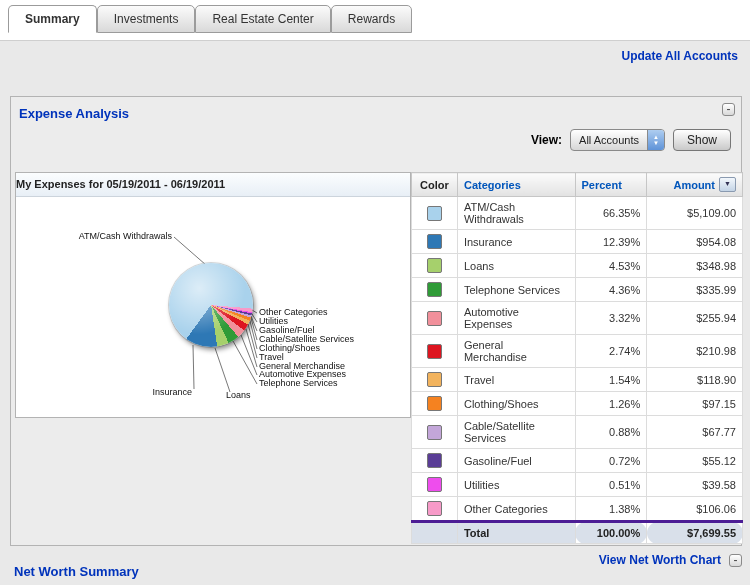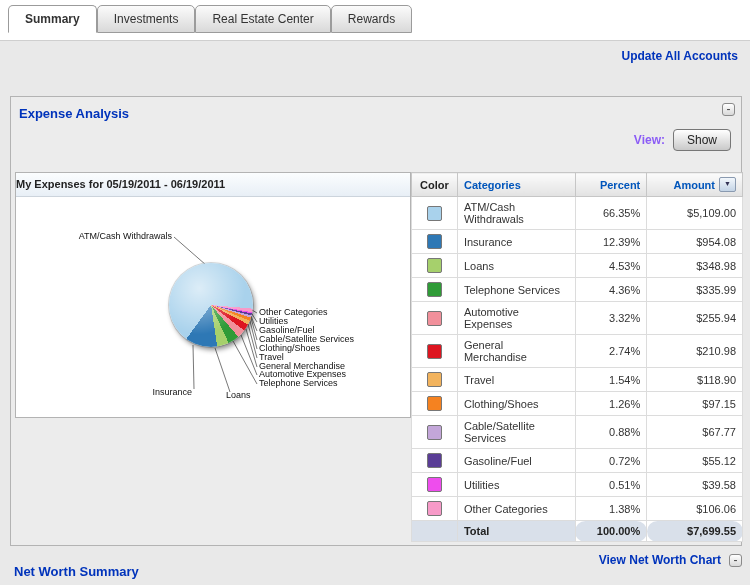--- a/index.html
+++ b/index.html
@@ -31,21 +31,21 @@
   }
   .panel-title{position:absolute;top:9px;left:8px;font-size:13px;font-weight:bold;color:var(--link,#0033bb);}
   .minus-btn{
     width:13px;height:13px;box-sizing:border-box;border:1px solid #8a8a8a;
     background:linear-gradient(#ffffff,#d9d9d9);border-radius:3px;
     font-size:12px;line-height:10px;text-align:center;color:#444;cursor:pointer;
   }
   .panel-collapse{position:absolute;top:6px;right:6px;}
   
   .view-row{position:absolute;top:32px;right:10px;display:flex;align-items:center;gap:8px;}
-  .view-label{font-size:12px;font-weight:bold;color:#8b5cf6;}
+  .view-label{font-size:12px;font-weight:bold;color:#000000;}
   .selectbox{display:flex;align-items:center;height:20px;border:1px solid #8a8a8a;border-radius:4px;
     background:linear-gradient(#ffffff,#d6d6d6);cursor:pointer;}
   .select-value{padding:0 8px;font-size:11px;color:#222;}
   .select-stepper{width:16px;height:20px;display:flex;flex-direction:column;align-items:center;justify-content:center;
     background:linear-gradient(#aecdf0,#5f93d8);border-left:1px solid #8a8a8a;border-radius:0 3px 3px 0;
     color:#fff;font-size:6px;line-height:6px;}
   .show-btn{height:22px;padding:0 13px;border:1px solid #777;border-radius:4px;
     background:linear-gradient(#ffffff,#c9c9c9);font-size:12px;color:#222;font-family:inherit;cursor:pointer;}
   
   .chartbox{position:absolute;left:4px;top:75px;width:396px;height:246px;box-sizing:border-box;
@@ -59,26 +59,26 @@
   .pie::after{content:"";position:absolute;inset:0;border-radius:50%;
     background:radial-gradient(circle at 36% 30%, rgba(255,255,255,.6), rgba(255,255,255,0) 58%);}
   .pie-label{position:absolute;font-size:9px;color:#111;white-space:nowrap;}
   
   .etable{position:absolute;left:400px;top:75px;width:332px;border-collapse:collapse;
     background:#fff;font-size:11px;border:1px solid #b3b3b3;}
   .etable th,.etable td{border:1px solid #dcdcdc;padding:4px 6px;vertical-align:middle;box-sizing:border-box;}
   .etable thead th{background:linear-gradient(#fbfbfb,#e2e2e2);border-color:#c6c6c6;font-weight:bold;font-size:11px;}
   th.c-color{color:#222;text-align:center;width:46px;}
   th.c-cat{color:var(--blue,#0055bb);text-align:left;width:118px;}
-  th.c-pct{color:var(--blue,#0055bb);text-align:right;width:72px;}
+  th.c-pct{color:var(--blue,#0055bb);text-align:left;width:72px;}
   th.c-amt{color:var(--blue,#0055bb);text-align:right;width:96px;}
   td.c-color{text-align:center;}
   td.c-pct,td.c-amt{text-align:right;border-radius:15px;}
   .swatch{display:inline-block;width:13px;height:13px;border:1px solid #777;border-radius:2px;vertical-align:middle;}
-  tr.total td{background:var(--total_bg,#d9e0ea);font-weight:bold;border-top:1px solid #4c1d95;color:#222;}
+  tr.total td{background:var(--total_bg,#d9e0ea);font-weight:bold;border-top:3px solid #4c1d95;color:#222;}
   .amt-head{display:flex;align-items:center;justify-content:flex-end;gap:4px;}
   .sort-icon{display:inline-block;width:15px;height:13px;border:1px solid #8a9ab0;border-radius:2px;
     background:linear-gradient(#f2f7fc,#c4d4e6);font-size:7px;line-height:12px;text-align:center;color:#335;cursor:pointer;}
   
   .networth{position:absolute;left:0;top:505px;width:750px;height:40px;}
   .nw-title{position:absolute;left:14px;top:18px;font-size:13px;font-weight:bold;color:var(--link,#0033bb);}
   .nw-right{position:absolute;right:8px;top:7px;display:flex;align-items:center;gap:8px;}
 </style>
 </head>
 <body style="--link: #0033bb; --blue: #0055bb; --total_bg: #d9e0ea;">
@@ -95,20 +95,27 @@
   <div class="update-row">
     <a class="bluelink">Update All Accounts</a>
   </div>
 
   <div class="panel">
     <div class="panel-title">Expense Analysis</div>
     <div class="minus-btn panel-collapse">-</div>
 
     <div class="view-row">
       <span class="view-label">View:</span>
+      <div class="selectbox">
+        <span class="select-value">All Accounts</span>
+        <span class="select-stepper">
+            <span>▲</span>
+            <span>▼</span>
+          </span>
+      </div>
       <button class="show-btn">Show</button>
     </div>
 
     <div class="chartbox">
       <div class="chartbox-title">My Expenses for 05/19/2011 - 06/19/2011</div>
       <div class="chartarea">
         <svg class="leader-lines" width="394" height="221">
             <line x1="158" y1="40" x2="190" y2="68" stroke="#555" stroke-width="0.8"></line>
             <line x1="178" y1="192" x2="177" y2="148" stroke="#555" stroke-width="0.8"></line>
             <line x1="214" y1="195" x2="199" y2="151" stroke="#555" stroke-width="0.8"></line>

